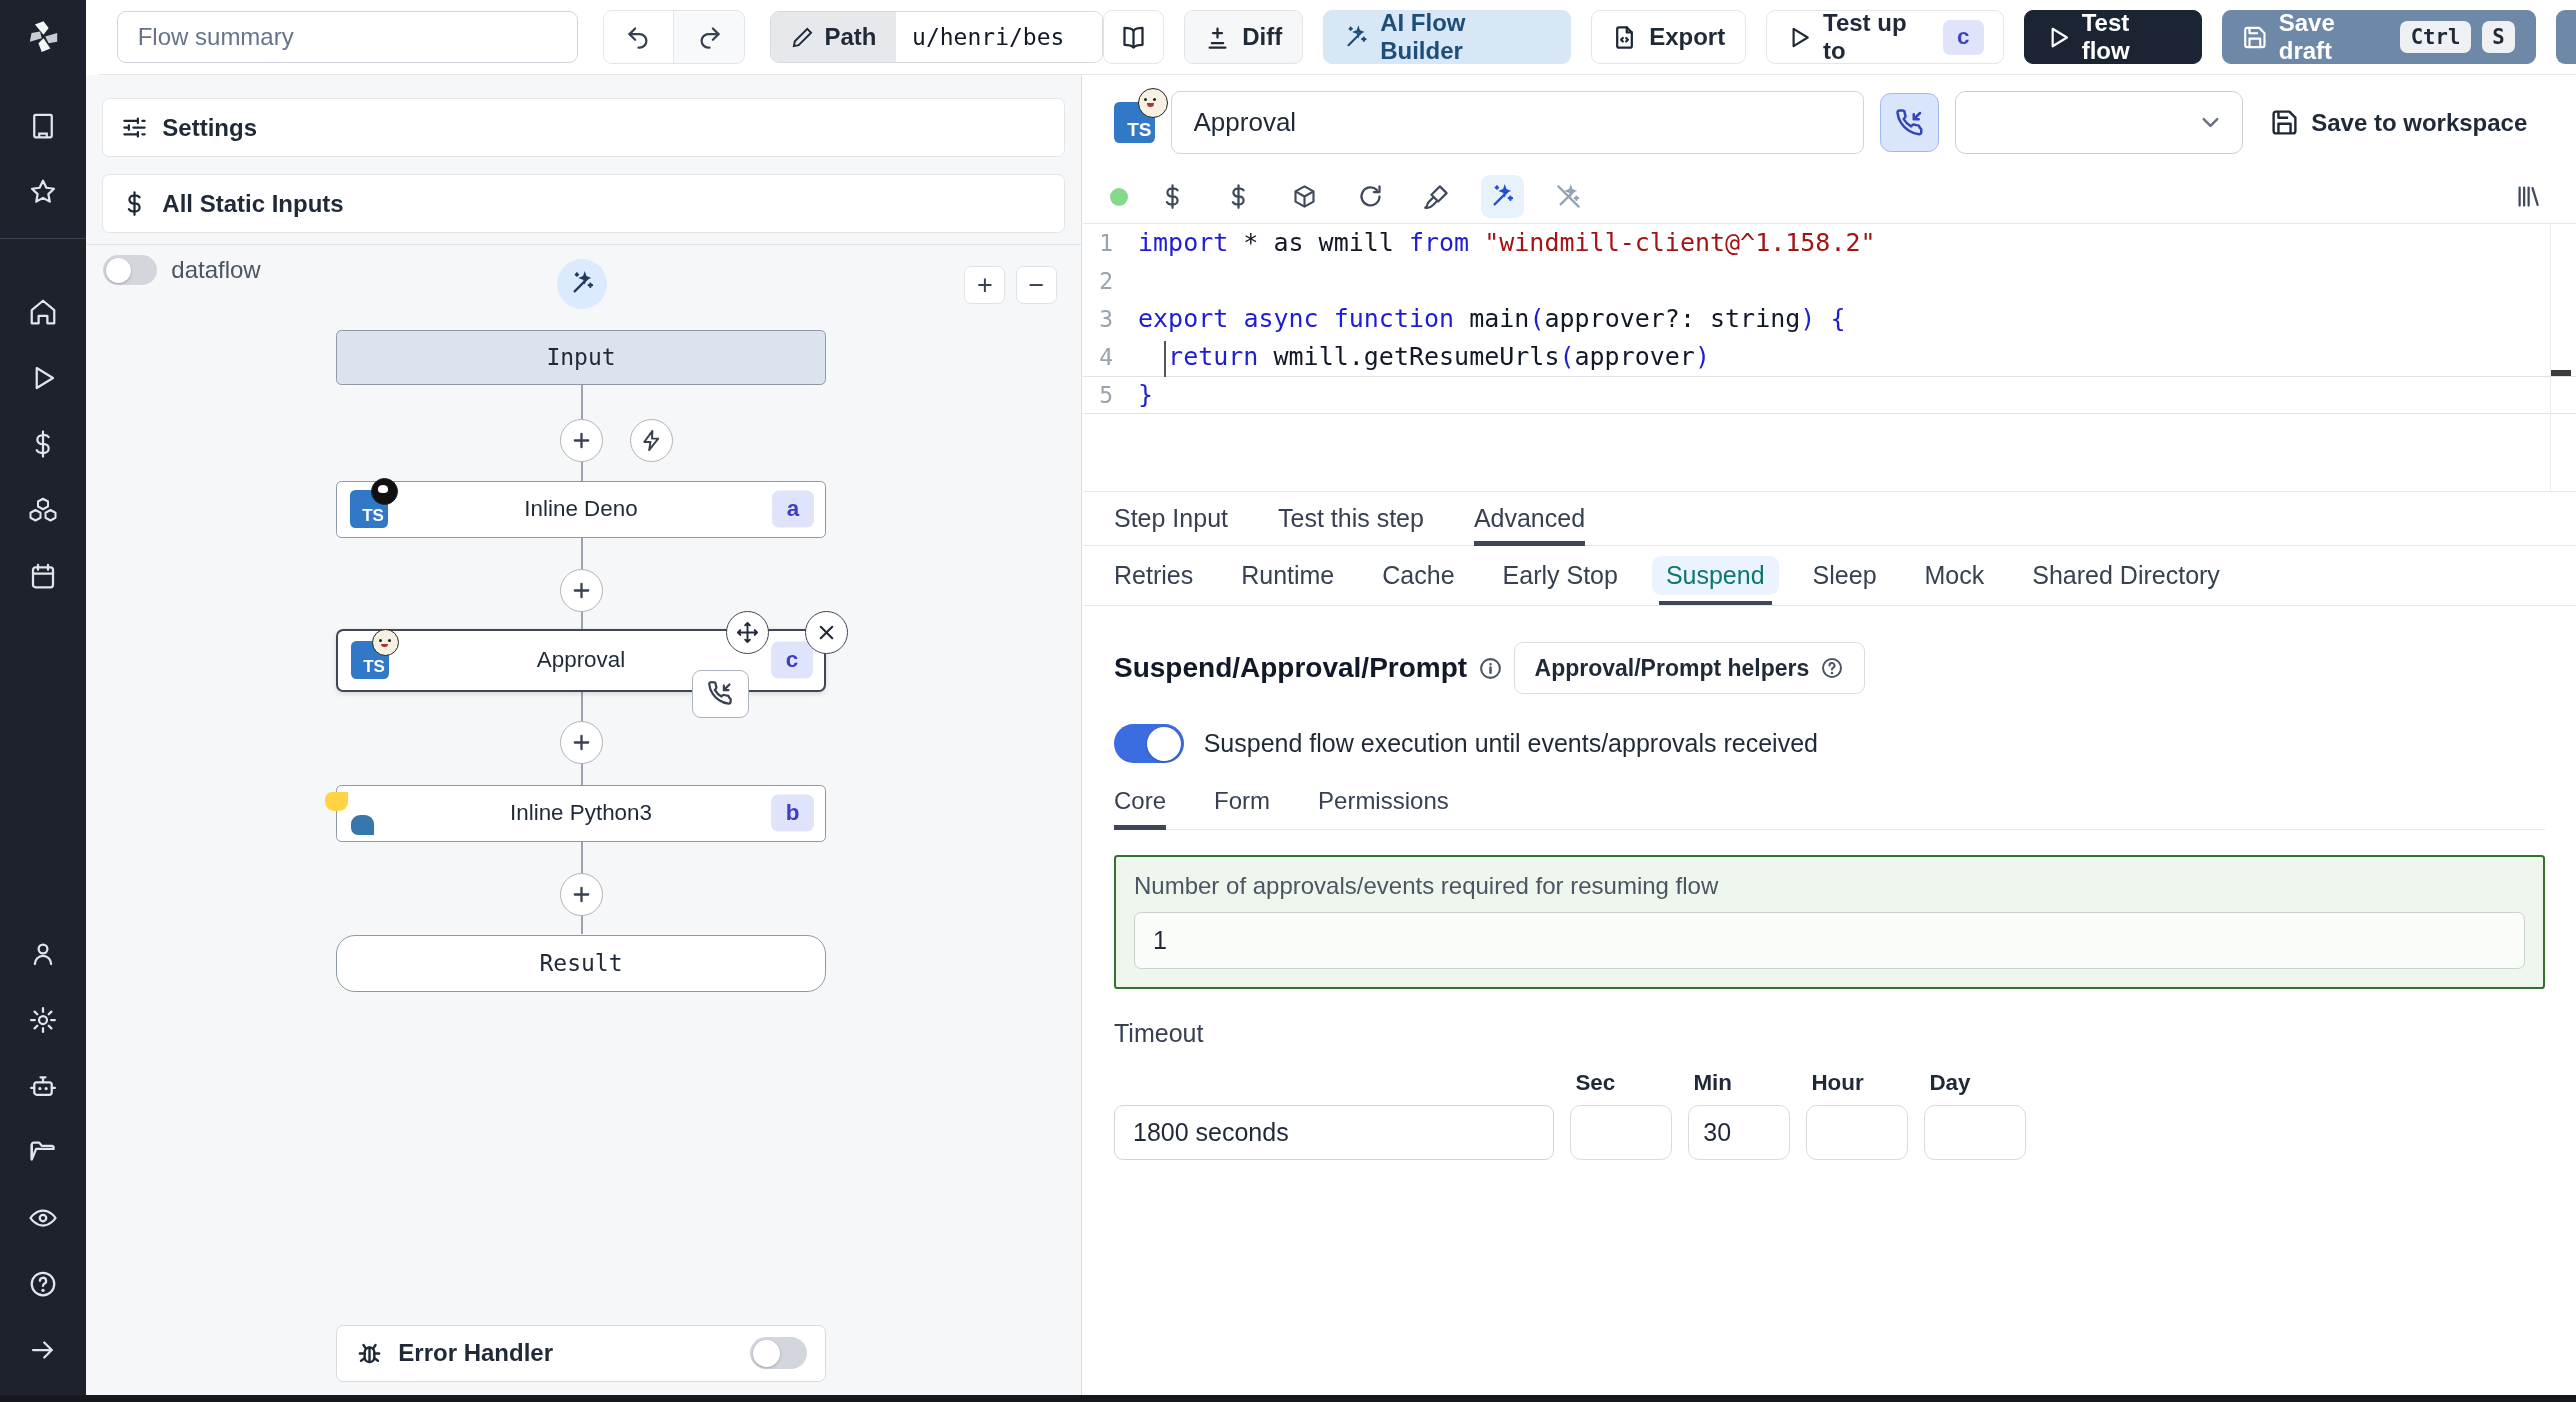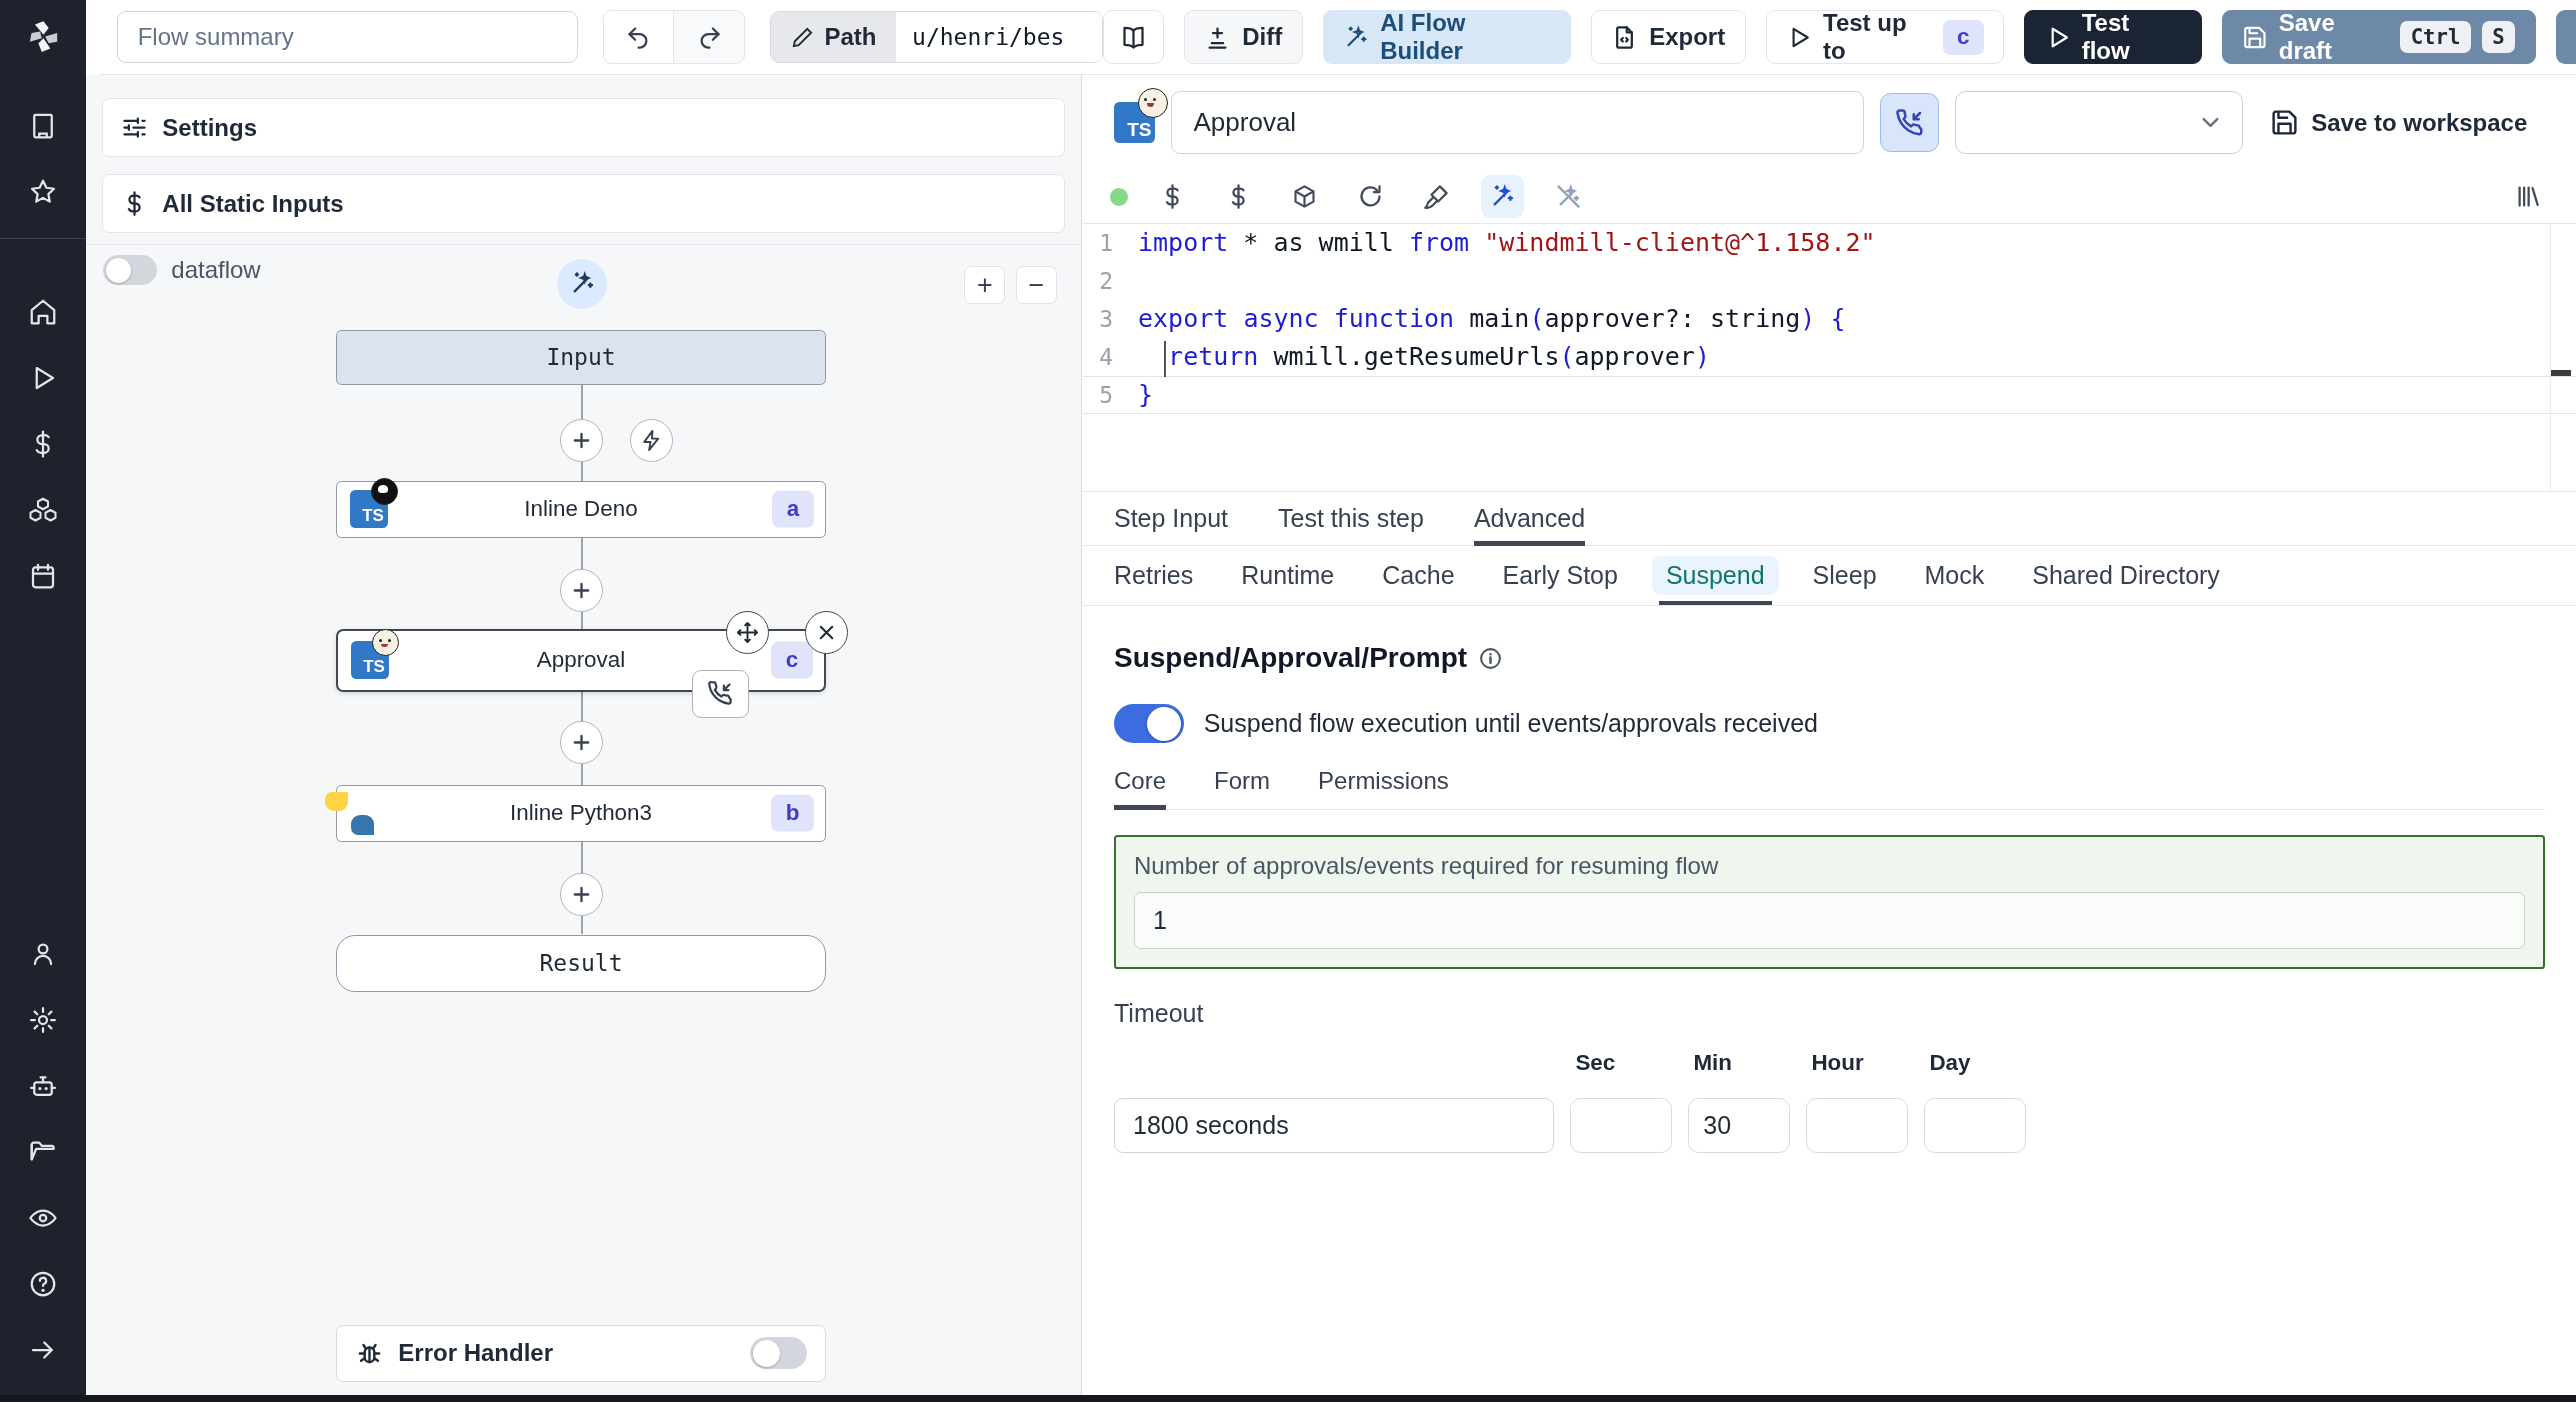--- a/index.html
+++ b/index.html
@@ -134,21 +134,21 @@
   .sus-toggle-lbl { font-size:25px; color:#1f2937; }
   .subtabs { margin-top:24px; display:flex; gap:48px; border-bottom:0.9px solid #e5e7eb; }
   .subtab { font-size:24px; color:#374151; padding-bottom:14.3px; position:relative; cursor:pointer; }
   .subtab.active:after { content:""; position:absolute; left:0; right:0; bottom:-0.9px; height:5.4px; background:#3f4756; }
   .green-box { margin-top:25px; border:2.7px solid #35702f; background:#eef6ee; border-radius:3.6px; padding:14.3px 18px 18px 18px; }
   .gb-label { font-size:24px; color:#4b5563; }
   .gb-input { margin-top:12.5px; width:100%; height:57px; border:0.9px solid #c8d2c8; border-radius:7.2px; background:#fafcf9; padding:0 18px; font-size:25px; color:#1f2937; outline:none; }
   .timeout-lbl { margin-top:30px; font-size:25px; color:#374151; }
   .timeout-row { margin-top:21.5px; display:flex; align-items:flex-end; gap:16px; }
   .t-big { width:440px; height:55px; border:0.9px solid #d1d5db; border-radius:9px; padding:0 18px; font-size:25px; color:#1f2937; outline:none; }
-  .unit-col { display:flex; flex-direction:column; gap:22px; }
+  .unit-col { display:flex; flex-direction:column; gap:9px; }
   .unit-lbl { font-size:22.4px; font-weight:600; color:#1f2937; padding-left:5.4px; }
   .unit-inp { width:102px; height:55px; border:0.9px solid #d7dade; border-radius:10.7px; padding:0 14.3px; font-size:25px; color:#1f2937; outline:none; }
 
   .bottom-bar { position:absolute; left:0; bottom:0; width:2576px; height:7.2px; background:#16181d; }
   svg { display:block; }
 </style>
 </head>
 <body>
 
 <div class="root">
@@ -579,20 +579,28 @@
 
     <div class="ep-content">
       <div class="sus-head">
         <div class="sus-title">
           <span>Suspend/Approval/Prompt</span>
           <svg viewBox="0 0 24 24" fill="none" stroke="currentColor" stroke-width="2" stroke-linecap="round">
               <circle cx="12" cy="12" r="9"></circle>
               <path d="M12 11v5M12 8h.01" stroke-width="2.4"></path>
             </svg>
         </div>
+        <div class="helpers-btn">
+          <span>Approval/Prompt helpers</span>
+          <svg viewBox="0 0 24 24" fill="none" stroke="currentColor" stroke-width="2" stroke-linecap="round">
+              <circle cx="12" cy="12" r="9"></circle>
+              <path d="M9.5 9.5a2.5 2.5 0 1 1 3.5 2.3c-.8.4-1 .9-1 1.7"></path>
+              <path d="M12 17h.01" stroke-width="2.6"></path>
+            </svg>
+        </div>
       </div>
 
       <div class="sus-toggle-row">
         <div class="toggle t-lg on">
             <div class="knob"></div>
           </div>
         <span class="sus-toggle-lbl">Suspend flow execution until events/approvals received</span>
       </div>
 
       <div class="subtabs">

